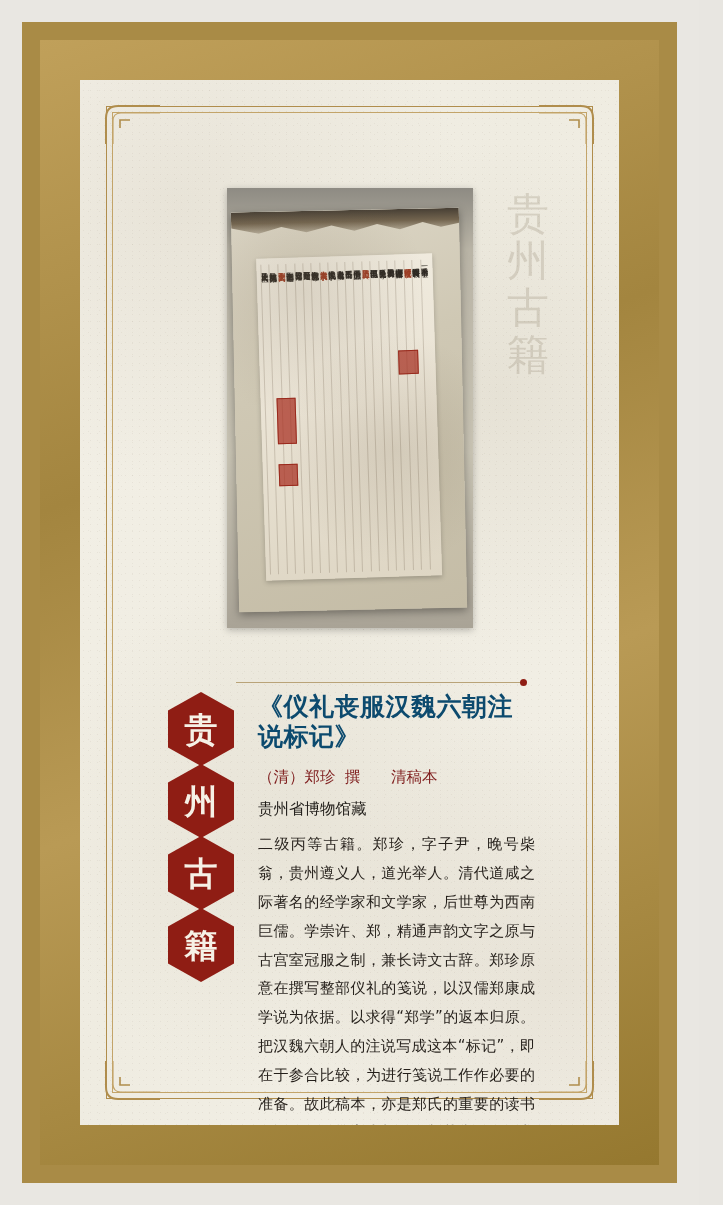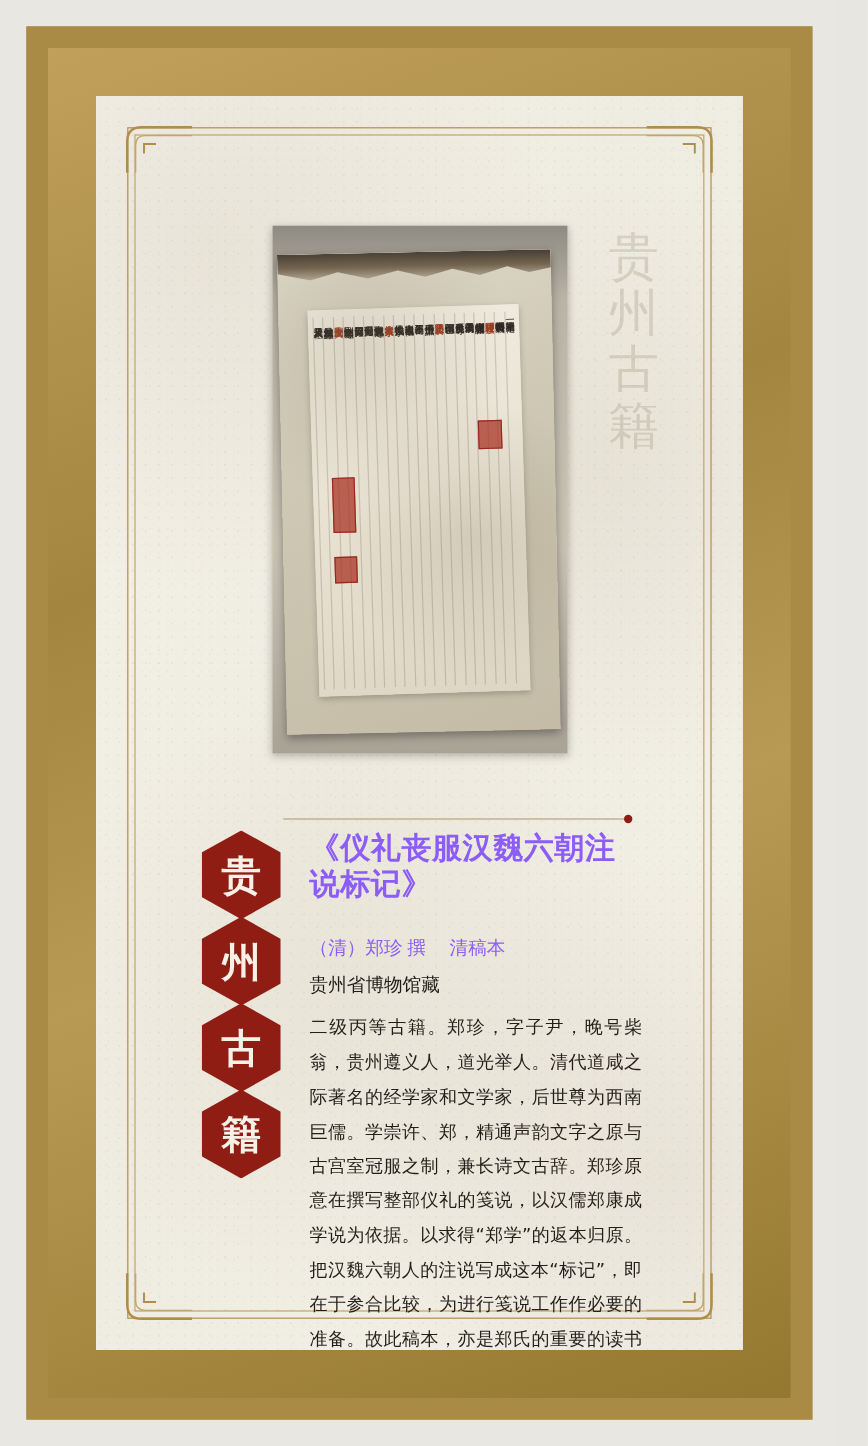--- a/index.html
+++ b/index.html
@@ -255,29 +255,29 @@
   .content {
     position: absolute;
     left: 178px;
     top: 612px;
     right: 84px;
   }
   .title {
     font-family: "DejaVu Serif", serif;
     font-size: 25px;
     font-weight: bold;
-    color: #8b5cf6;
+    color: #0c4a6e;
     letter-spacing: 0.5px;
-    margin: 0 0 28px 0;
+    margin: 0 0 16px 0;
     line-height: 1.2;
   }
   .subtitle {
-    font-family: Liberation Serif, serif;
+    font-family: Liberation Mono, monospace;
     font-size: 15.5px;
-    color: #8b5cf6;
+    color: #7f1d1d;
     margin: 0 0 9px 0;
     line-height: 1.4;
   }
   .subtitle .gap { display:inline-block; width: 12px; }
   .holder {
     font-family: "DejaVu Sans", sans-serif;
     font-size: 15.5px;
     color: #1f1c18;
     margin: 0 0 10px 0;
     line-height: 1.4;

